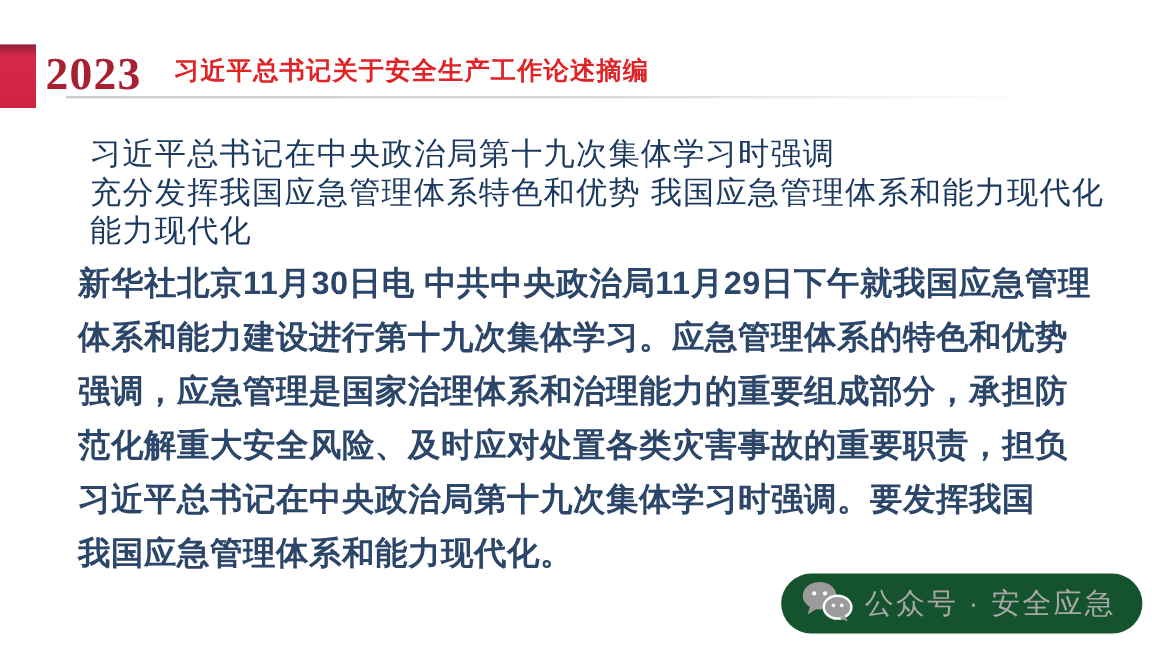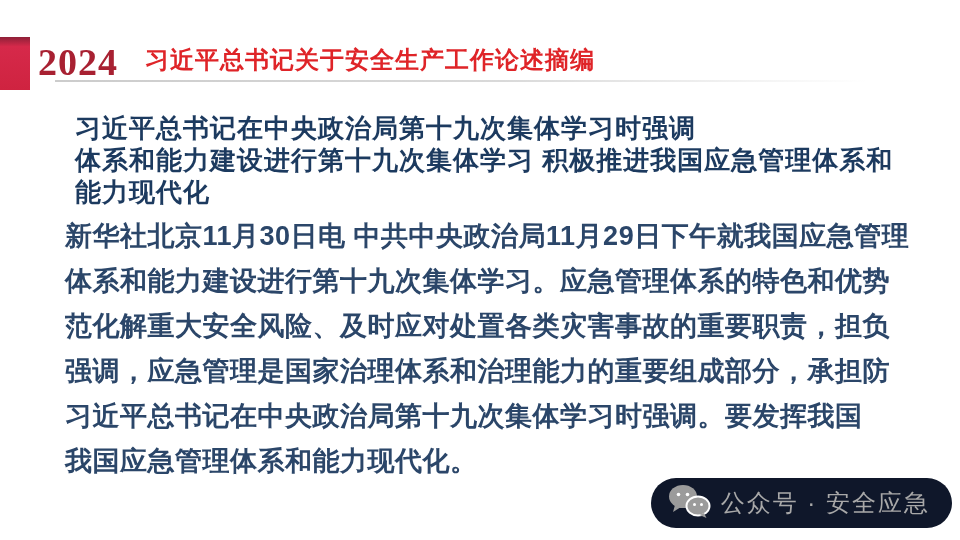--- a/index.html
+++ b/index.html
@@ -17,71 +17,71 @@
     background:linear-gradient(180deg,#8e2038 0%,#d6294a 18%,#cf2340 100%);
   }
   .year{
     position:absolute;left:38px;top:42px;
     font-family:"Liberation Serif","DejaVu Serif",serif;
     font-weight:700;font-size:38px;line-height:40px;
     color:#a82132;letter-spacing:1px;
   }
   .header-title{
     position:absolute;left:145px;top:48px;
-    font-size:24px;line-height:24px;font-weight:700;
+    font-size:21px;line-height:24px;font-weight:700;
     color:#df2428;letter-spacing:1px;white-space:nowrap;
   }
   .divider{
     position:absolute;left:55px;top:80px;width:812px;height:2px;
     background:linear-gradient(90deg,#cccccc 0%,#d9d9d9 55%,rgba(217,217,217,0) 100%);
   }
   
   .content{
     position:absolute;left:65px;top:112px;width:840px;
   }
   .heading-line{
     padding-left:10px;
-    font-size:26px;line-height:32px;font-weight:700;
+    font-size:26px;line-height:32px;font-weight:400;
     color:#1c3a5f;letter-spacing:1px;white-space:nowrap;
   }
   .body-line{
     font-size:27px;line-height:33px;font-weight:600;
     color:#2b4669;letter-spacing:0.5px;white-space:nowrap;margin-top:12px;
   }
   
   .watermark{
     position:absolute;right:8px;top:478px;height:50px;
     display:flex;align-items:center;
-    background:#0f172a;border-radius:25px;
+    background:#14532d;border-radius:25px;
     padding:0 22px 0 16px;gap:10px;
   }
   .wm-icon{width:44px;height:34px;flex:0 0 auto;}
   .wm-label{
     font-size:24px;font-weight:400;color:#a8a8a8;
     letter-spacing:2px;white-space:nowrap;
   }
 </style>
 </head>
 <body>
 
 <div class="slide">
 
   <div class="red-square"></div>
-  <div class="year">2024</div>
+  <div class="year">2023</div>
   <div class="header-title">习近平总书记关于安全生产工作论述摘编</div>
   <div class="divider"></div>
 
   <div class="content">
     <div class="heading-line">习近平总书记在中央政治局第十九次集体学习时强调</div>
-    <div class="heading-line">体系和能力建设进行第十九次集体学习 积极推进我国应急管理体系和</div>
+    <div class="heading-line">充分发挥我国应急管理体系特色和优势 我国应急管理体系和能力现代化</div>
     <div class="heading-line">能力现代化</div>
     <div class="body-line">新华社北京11月30日电 中共中央政治局11月29日下午就我国应急管理</div>
     <div class="body-line">体系和能力建设进行第十九次集体学习。应急管理体系的特色和优势</div>
+    <div class="body-line">强调，应急管理是国家治理体系和治理能力的重要组成部分，承担防</div>
     <div class="body-line">范化解重大安全风险、及时应对处置各类灾害事故的重要职责，担负</div>
-    <div class="body-line">强调，应急管理是国家治理体系和治理能力的重要组成部分，承担防</div>
     <div class="body-line">习近平总书记在中央政治局第十九次集体学习时强调。要发挥我国</div>
     <div class="body-line">我国应急管理体系和能力现代化。</div>
   </div>
 
   <div class="watermark">
     <span>
       <svg class="wm-icon" viewBox="0 0 44 34" xmlns="http://www.w3.org/2000/svg">
 
         <ellipse cx="16" cy="12.5" rx="14" ry="11.5" fill="#9b9b9b"></ellipse>
         <path d="M8 21 L6 28 L14 23 Z" fill="#9b9b9b"></path>

